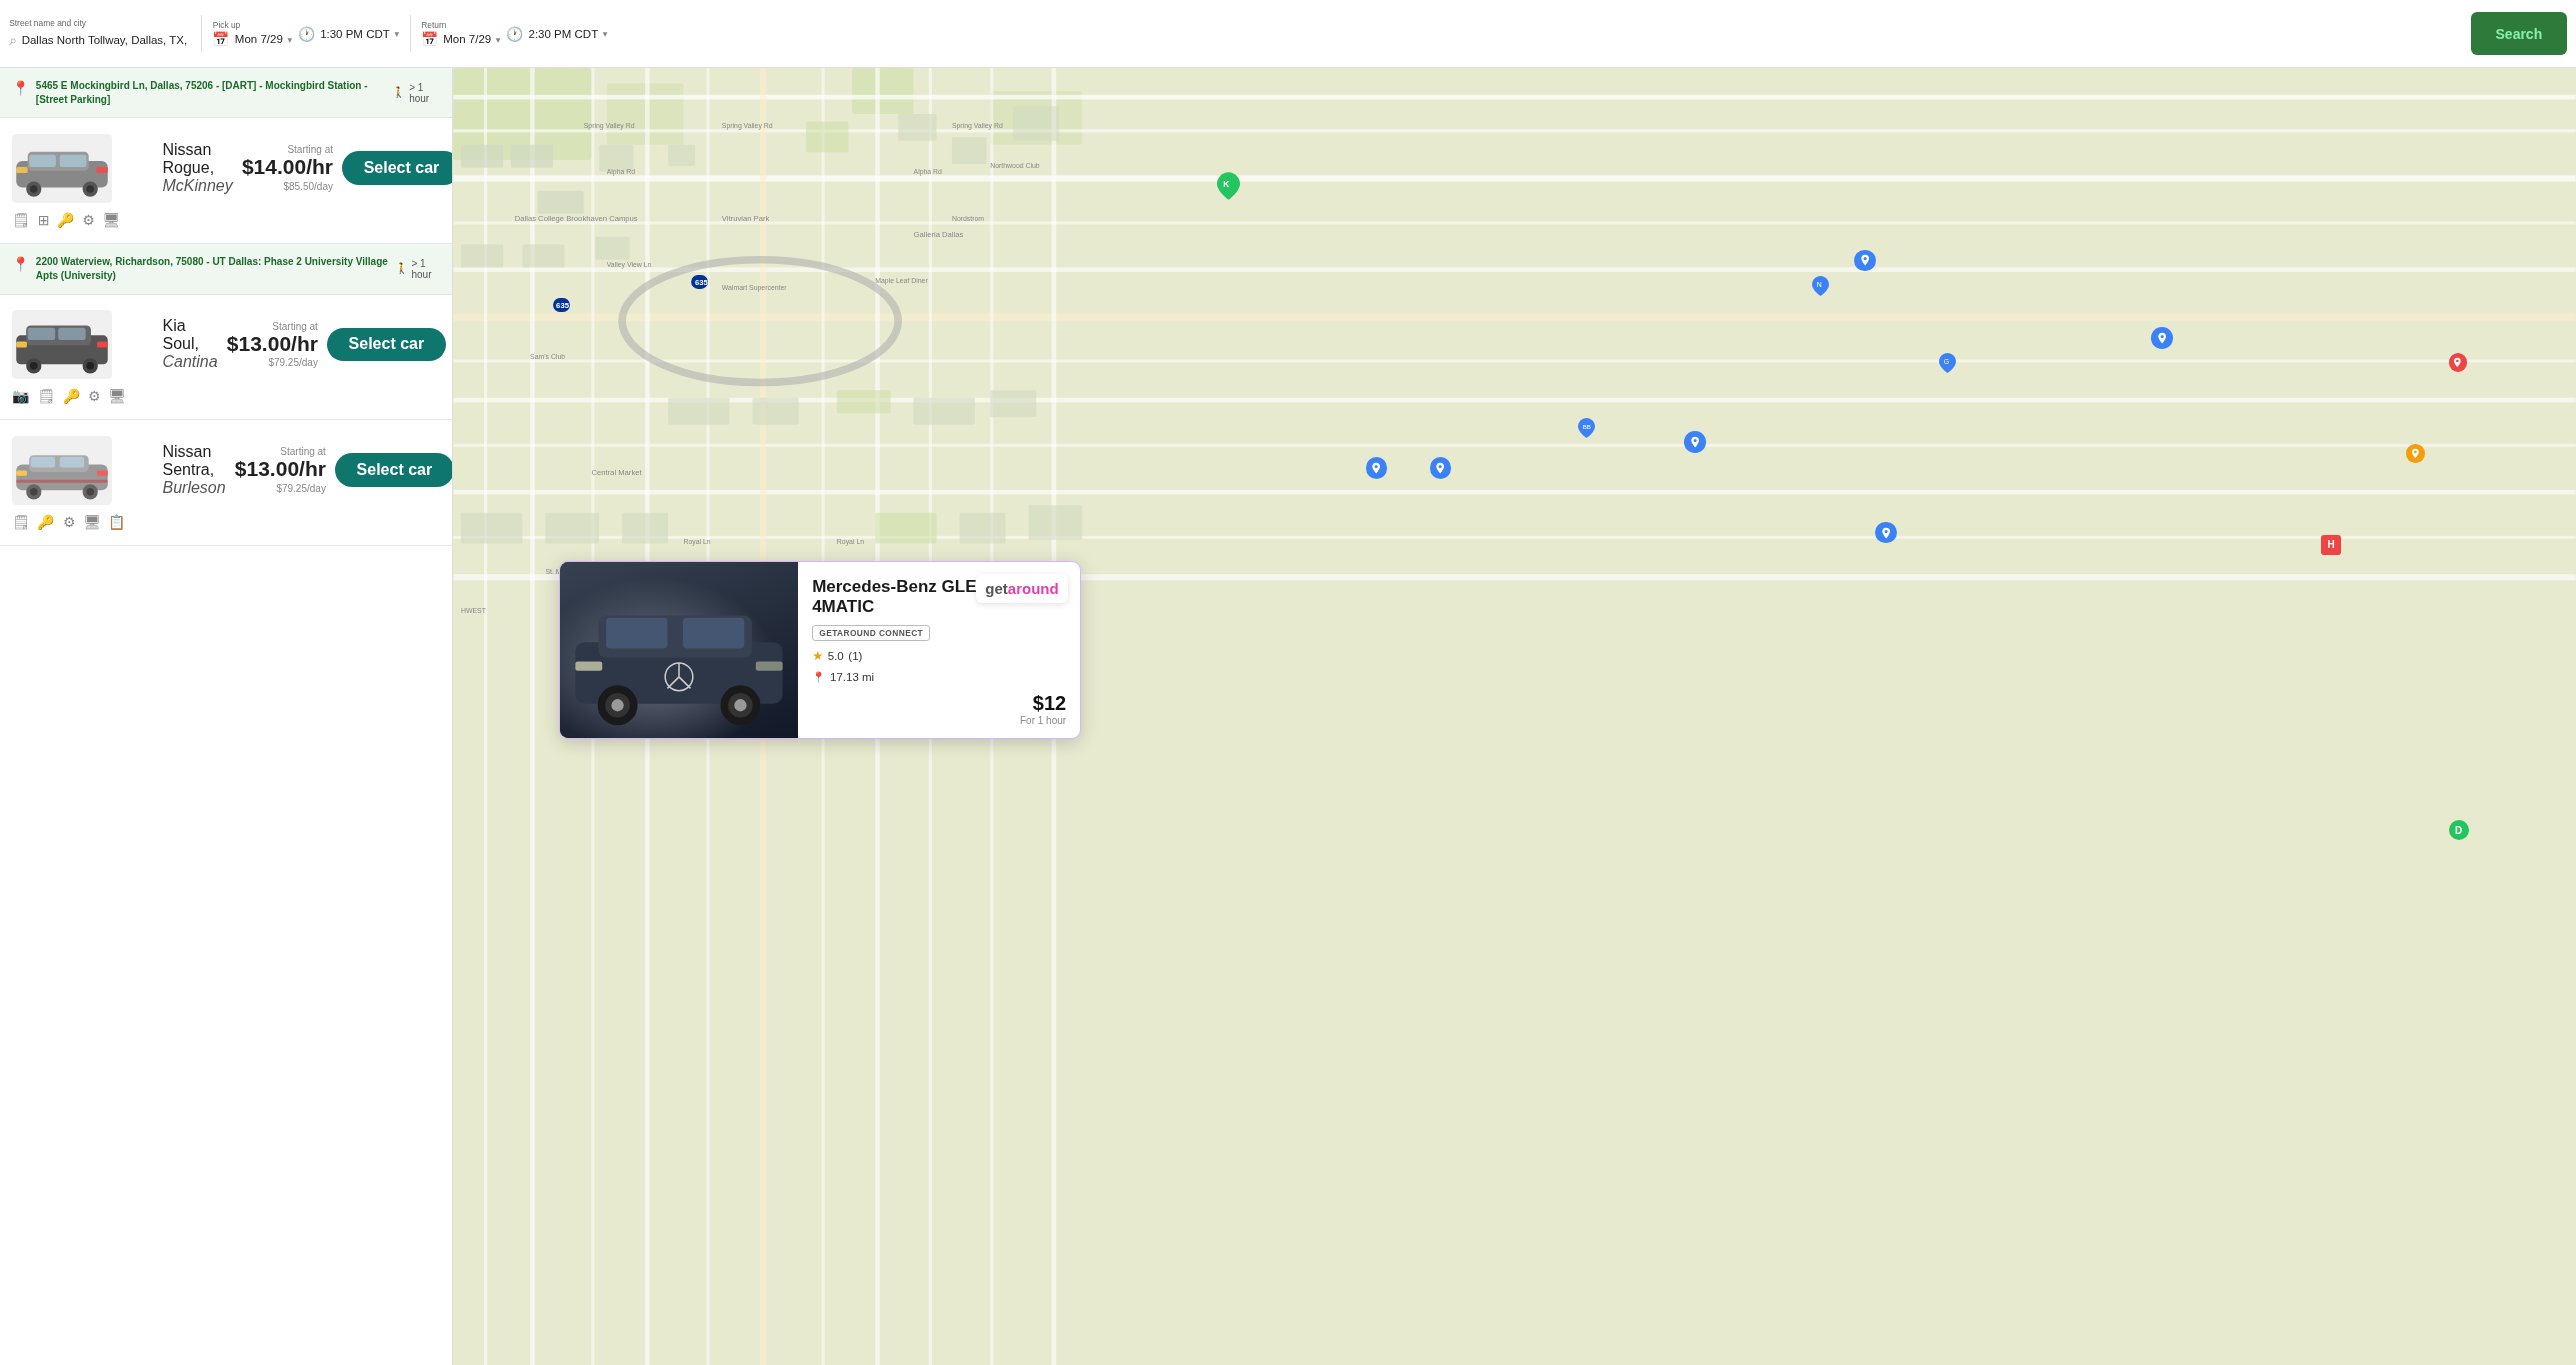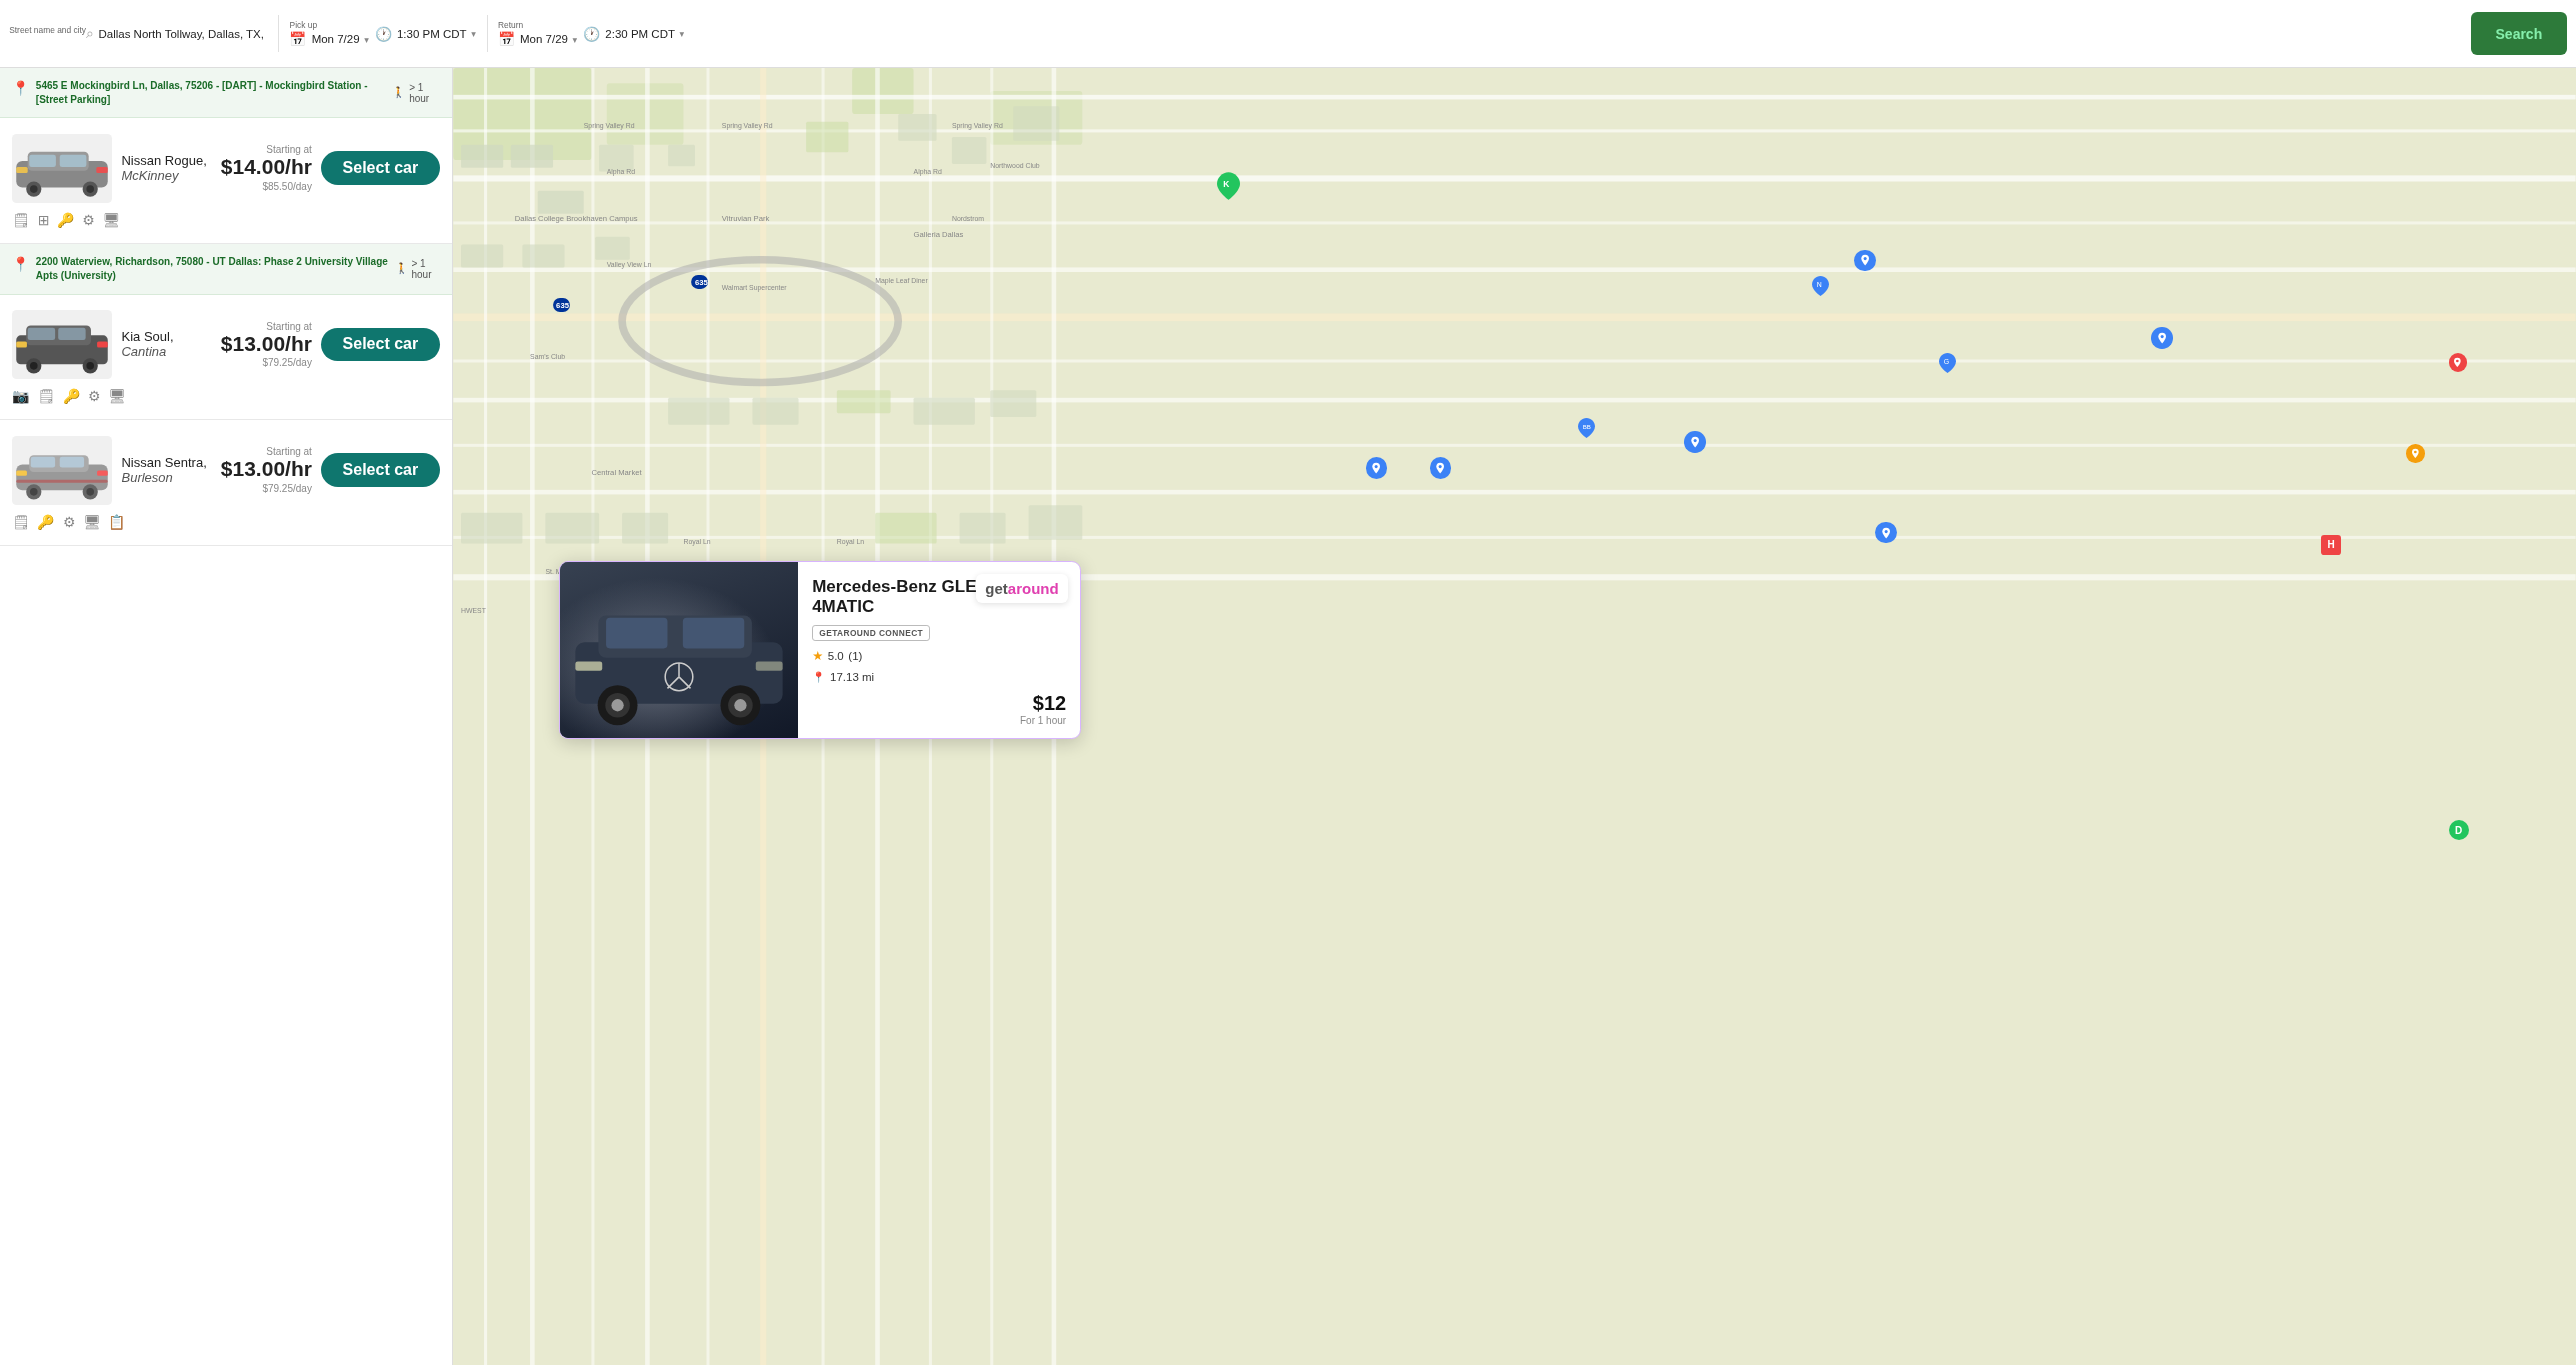--- a/index.html
+++ b/index.html
@@ -12,21 +12,21 @@
       background: #fff;
       border-bottom: 0.8px solid #ddd;
       padding: 0 9.2px;
       height: 68px;
       gap: 6.1px;
       position: relative;
       z-index: 100;
     }
     .header-field {
       display: flex;
-      flex-direction: row;
+      flex-direction: column;
       justify-content: flex-end;
     }
     .field-label {
       font-size: 8.4px;
       color: #666;
       margin-bottom: 3.1px;
     }
     .field-inner {
       display: flex;
       align-items: center;
@@ -131,21 +131,21 @@
       height: 69px;
       flex-shrink: 0;
       display: flex;
       align-items: center;
       justify-content: center;
       background: #f0f0f0;
       border-radius: 4.6px;
       font-size: 24.6px;
     }
     .car-info { flex: 1; }
-    .car-name { font-size: 13px; color: #222; }
+    .car-name { font-size: 16px; color: #222; margin-left: 41px; }
     .car-name span { font-style: italic; color: #555; }
     .car-pricing { text-align: right; }
     .starting-at { font-size: 10px; color: #888; }
     .price-hr { font-size: 21px; font-weight: 700; color: #222; }
     .price-day { font-size: 10px; color: #888; margin-top: 1.5px; }
     .select-btn {
       background: #0f766e;
       color: #fff;
       border: none;
       border-radius: 18.4px;

